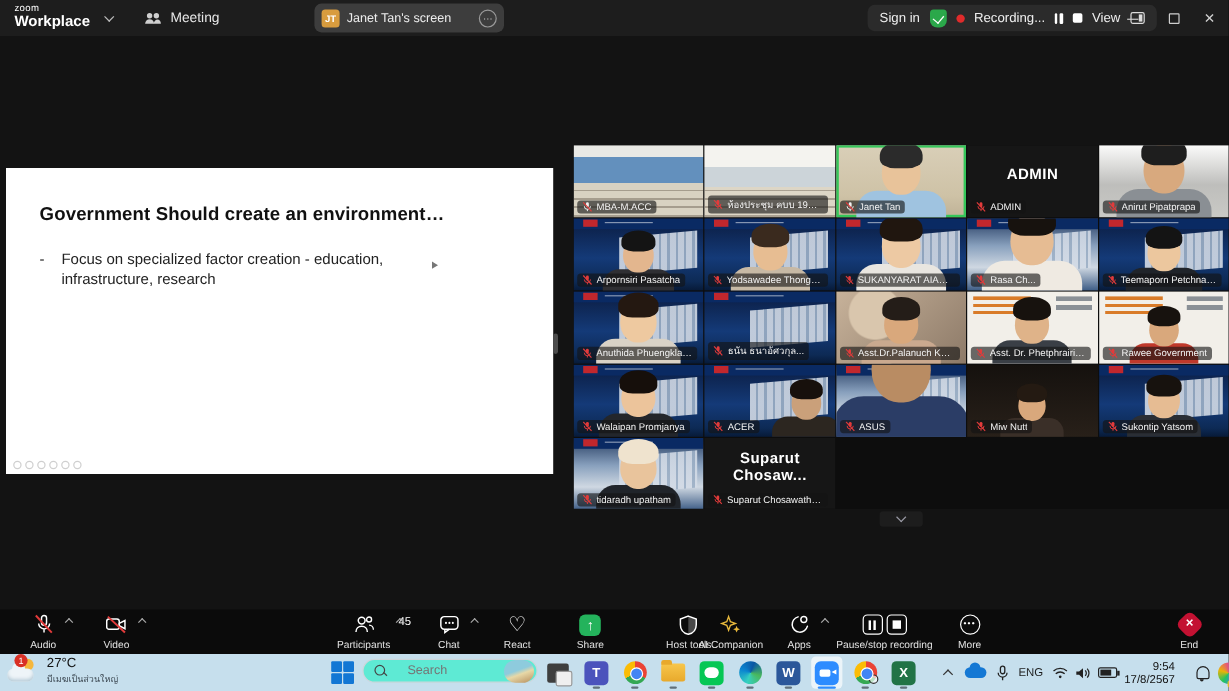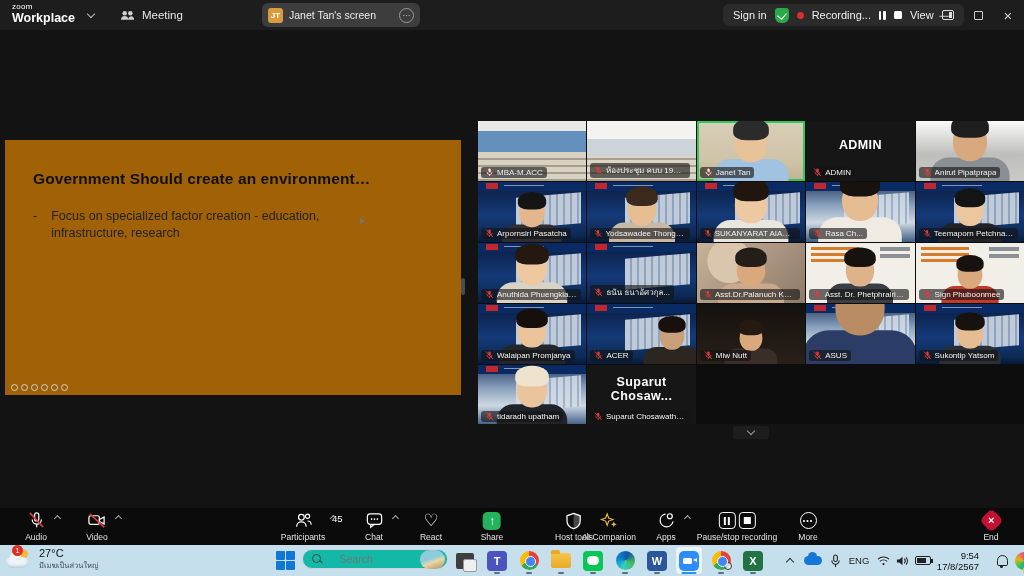--- a/index.html
+++ b/index.html
@@ -26,21 +26,21 @@
   .pauseic i{width:2.5px;height:9px;background:#fff;border-radius:1px;}
   .stopic{width:8px;height:8px;background:#fff;border-radius:1.5px;}
   .viewic{width:12px;height:10px;border:1.2px solid #ddd;border-radius:2px;position:relative;}
   .viewic::after{content:"";position:absolute;right:1px;top:1px;width:3px;height:6px;background:#ddd;}
   .winbtn{position:absolute;top:0;width:32px;height:30px;color:#cfcfcf;display:flex;align-items:center;justify-content:center;font-size:13px;}
   .restore{width:9px;height:9px;border:1px solid #cfcfcf;border-radius:1px;position:relative;background:#1d1d1d;}
   .restore::before{content:"";position:absolute;left:2px;top:-3px;width:9px;height:9px;border:1px solid #cfcfcf;border-radius:1px;z-index:-1;}
 
   
   .main{position:absolute;left:0;top:30px;width:1024px;height:478px;background:#131313;}
-  .slide{position:absolute;left:5px;top:110px;width:456px;height:255px;background:#a16207;}
+  .slide{position:absolute;left:5px;top:110px;width:456px;height:255px;background:#ffffff;}
   .slide h1{position:absolute;left:28px;top:30px;font-size:15.5px;color:#111;letter-spacing:.1px;}
   .bullet{position:absolute;left:28px;top:68px;width:350px;display:flex;gap:14px;color:#222;font-size:12.5px;line-height:1.35;}
   .slidedots{position:absolute;left:6px;bottom:4px;display:flex;gap:3px;}
   .slidedots i{width:7px;height:7px;border:1px solid #cfcfcf;border-radius:50%;}
   .cursor{position:absolute;left:355px;top:78px;width:0;height:0;border-left:5px solid #777;border-top:3px solid transparent;border-bottom:3px solid transparent;}
   .sthumb{position:absolute;left:461px;top:248px;width:4px;height:17px;background:#4c4c4c;border-radius:2px;}
 
   
   .grid{position:absolute;left:478px;top:91px;width:546px;height:303px;display:grid;grid-template-columns:repeat(5,1fr);grid-template-rows:repeat(5,60px);gap:1px;overflow:hidden;background:#0d0d0d;}
   .tile{position:relative;overflow:hidden;background:#222;}
@@ -93,21 +93,21 @@
   .weather{position:absolute;left:6px;top:2px;display:flex;gap:7px;align-items:center;}
   .wicon{position:relative;width:26px;height:24px;}
   .wsun{position:absolute;left:12px;top:2px;width:10px;height:10px;border-radius:50%;background:#f5b73c;}
   .wcloud{position:absolute;left:0;bottom:3px;width:22px;height:11px;border-radius:8px;background:#eef4f8;box-shadow:inset 0 -2px 3px #b9cdd9;}
   .wcloud::before{content:"";position:absolute;left:4px;top:-5px;width:11px;height:11px;border-radius:50%;background:#eef4f8;}
   .wbadge{position:absolute;left:6px;top:-2px;min-width:11px;height:11px;border-radius:6px;background:#d93025;color:#fff;font-size:7.5px;display:flex;align-items:center;justify-content:center;z-index:2;padding:0 2px;}
   .wtxt .t{font-size:11px;color:#111;}
   .wtxt .d{font-size:7.5px;color:#3c4852;}
   .startbtn{position:absolute;left:276px;top:6px;width:19px;height:19px;display:grid;grid-template-columns:9px 9px;grid-template-rows:9px 9px;gap:1px;}
   .startbtn i{background:#1277d4;border-radius:1px;}
-  .search{position:absolute;left:302px;top:4px;width:146px;height:20px;background:#14b8a6;border:1px solid #cdd6dc;border-radius:12px;display:flex;align-items:center;padding:0 2px 0 9px;gap:20px;}
+  .search{position:absolute;left:302px;top:4px;width:146px;height:20px;background:#5eead4;border:1px solid #cdd6dc;border-radius:12px;display:flex;align-items:center;padding:0 2px 0 9px;gap:20px;}
   .search input{border:none;outline:none;flex:1;font-size:10.5px;color:#333;background:transparent;width:60px;}
   .search .simg{width:34px;height:19px;border-radius:10px;background:linear-gradient(160deg,#8ecbdd 0 45%,#e7d8a7 60%,#b68d5c 100%);}
   .sglass{width:10px;height:10px;position:relative;}
   .sglass::before{content:"";position:absolute;left:0;top:0;width:7px;height:7px;border:1.4px solid #444;border-radius:50%;}
   .sglass::after{content:"";position:absolute;left:6.5px;top:6.5px;width:3.5px;height:1.4px;background:#444;transform:rotate(45deg);}
   .apps-row{position:absolute;left:452px;top:2px;display:flex;gap:6px;}
   .tapp{position:relative;width:26px;height:27px;display:flex;align-items:center;justify-content:center;border-radius:4px;}
   .tapp.active{background:rgba(255,255,255,.65);}
   .tapp.running::after{content:"";position:absolute;left:50%;bottom:0px;transform:translateX(-50%);width:6px;height:2.5px;border-radius:2px;background:#61707b;}
   .tapp.active.running::after{width:15px;background:#2d8cff;}
@@ -420,21 +420,21 @@
             <div class="p-head"></div>
             <div class="p-hair"></div>
           </div>
           <div class="badge">
             <svg width="9" height="9" viewBox="0 0 12 12">
               <rect x="4.4" y="0.8" width="3.2" height="5.6" rx="1.6" fill="#e23b3b"></rect>
               <path d="M2.6 5.2a3.4 3.4 0 0 0 6.8 0" fill="none" stroke="#e23b3b" stroke-width="1.1"></path>
               <line x1="6" y1="8.6" x2="6" y2="10.6" stroke="#e23b3b" stroke-width="1.1"></line>
               <line x1="1.4" y1="0.8" x2="10.6" y2="10.8" stroke="#e23b3b" stroke-width="1.3"></line>
             </svg>
-            <span class="nm">Sign Phuboonmee</span>
+            <span class="nm">Rawee Government</span>
           </div>
         </div>
         <div class="tile bg-uniep">
           <div class="person" style="--skin: #ecc49b; --hair: #160f0b; --shirt: #23262b; --ps: 1.5;">
             <div class="p-body"></div>
             <div class="p-head"></div>
             <div class="p-hair"></div>
           </div>
           <div class="badge">
             <svg width="9" height="9" viewBox="0 0 12 12">
@@ -453,51 +453,51 @@
             <div class="p-hair"></div>
           </div>
           <div class="badge">
             <svg width="9" height="9" viewBox="0 0 12 12">
               <rect x="4.4" y="0.8" width="3.2" height="5.6" rx="1.6" fill="#e23b3b"></rect>
               <path d="M2.6 5.2a3.4 3.4 0 0 0 6.8 0" fill="none" stroke="#e23b3b" stroke-width="1.1"></path>
               <line x1="6" y1="8.6" x2="6" y2="10.6" stroke="#e23b3b" stroke-width="1.1"></line>
               <line x1="1.4" y1="0.8" x2="10.6" y2="10.8" stroke="#e23b3b" stroke-width="1.3"></line>
             </svg>
             <span class="nm">ACER</span>
+          </div>
+        </div>
+        <div class="tile bg-uniep-light">
+          <div class="person" style="--skin: #b98c63; --hair: #3e2c1a; --shirt: #2b3d66; --ps: 2.6;">
+            <div class="p-body"></div>
+            <div class="p-head"></div>
+          </div>
+          <div class="badge">
+            <svg width="9" height="9" viewBox="0 0 12 12">
+              <rect x="4.4" y="0.8" width="3.2" height="5.6" rx="1.6" fill="#e23b3b"></rect>
+              <path d="M2.6 5.2a3.4 3.4 0 0 0 6.8 0" fill="none" stroke="#e23b3b" stroke-width="1.1"></path>
+              <line x1="6" y1="8.6" x2="6" y2="10.6" stroke="#e23b3b" stroke-width="1.1"></line>
+              <line x1="1.4" y1="0.8" x2="10.6" y2="10.8" stroke="#e23b3b" stroke-width="1.3"></line>
+            </svg>
+            <span class="nm">ASUS</span>
           </div>
         </div>
         <div class="tile bg-dark-room">
           <div class="person" style="--skin: #d9a87c; --hair: #241a12; --shirt: #3a2f28; --ps: 1.2;">
             <div class="p-body"></div>
             <div class="p-head"></div>
             <div class="p-hair"></div>
           </div>
           <div class="badge">
             <svg width="9" height="9" viewBox="0 0 12 12">
               <rect x="4.4" y="0.8" width="3.2" height="5.6" rx="1.6" fill="#e23b3b"></rect>
               <path d="M2.6 5.2a3.4 3.4 0 0 0 6.8 0" fill="none" stroke="#e23b3b" stroke-width="1.1"></path>
               <line x1="6" y1="8.6" x2="6" y2="10.6" stroke="#e23b3b" stroke-width="1.1"></line>
               <line x1="1.4" y1="0.8" x2="10.6" y2="10.8" stroke="#e23b3b" stroke-width="1.3"></line>
             </svg>
             <span class="nm">Miw Nutt</span>
-          </div>
-        </div>
-        <div class="tile bg-uniep-light">
-          <div class="person" style="--skin: #b98c63; --hair: #3e2c1a; --shirt: #2b3d66; --ps: 2.6;">
-            <div class="p-body"></div>
-            <div class="p-head"></div>
-          </div>
-          <div class="badge">
-            <svg width="9" height="9" viewBox="0 0 12 12">
-              <rect x="4.4" y="0.8" width="3.2" height="5.6" rx="1.6" fill="#e23b3b"></rect>
-              <path d="M2.6 5.2a3.4 3.4 0 0 0 6.8 0" fill="none" stroke="#e23b3b" stroke-width="1.1"></path>
-              <line x1="6" y1="8.6" x2="6" y2="10.6" stroke="#e23b3b" stroke-width="1.1"></line>
-              <line x1="1.4" y1="0.8" x2="10.6" y2="10.8" stroke="#e23b3b" stroke-width="1.3"></line>
-            </svg>
-            <span class="nm">ASUS</span>
           </div>
         </div>
         <div class="tile bg-uniep">
           <div class="person" style="--skin: #e6bc93; --hair: #17120e; --shirt: #2a2e35; --ps: 1.4;">
             <div class="p-body"></div>
             <div class="p-head"></div>
             <div class="p-hair"></div>
           </div>
           <div class="badge">
             <svg width="9" height="9" viewBox="0 0 12 12">

